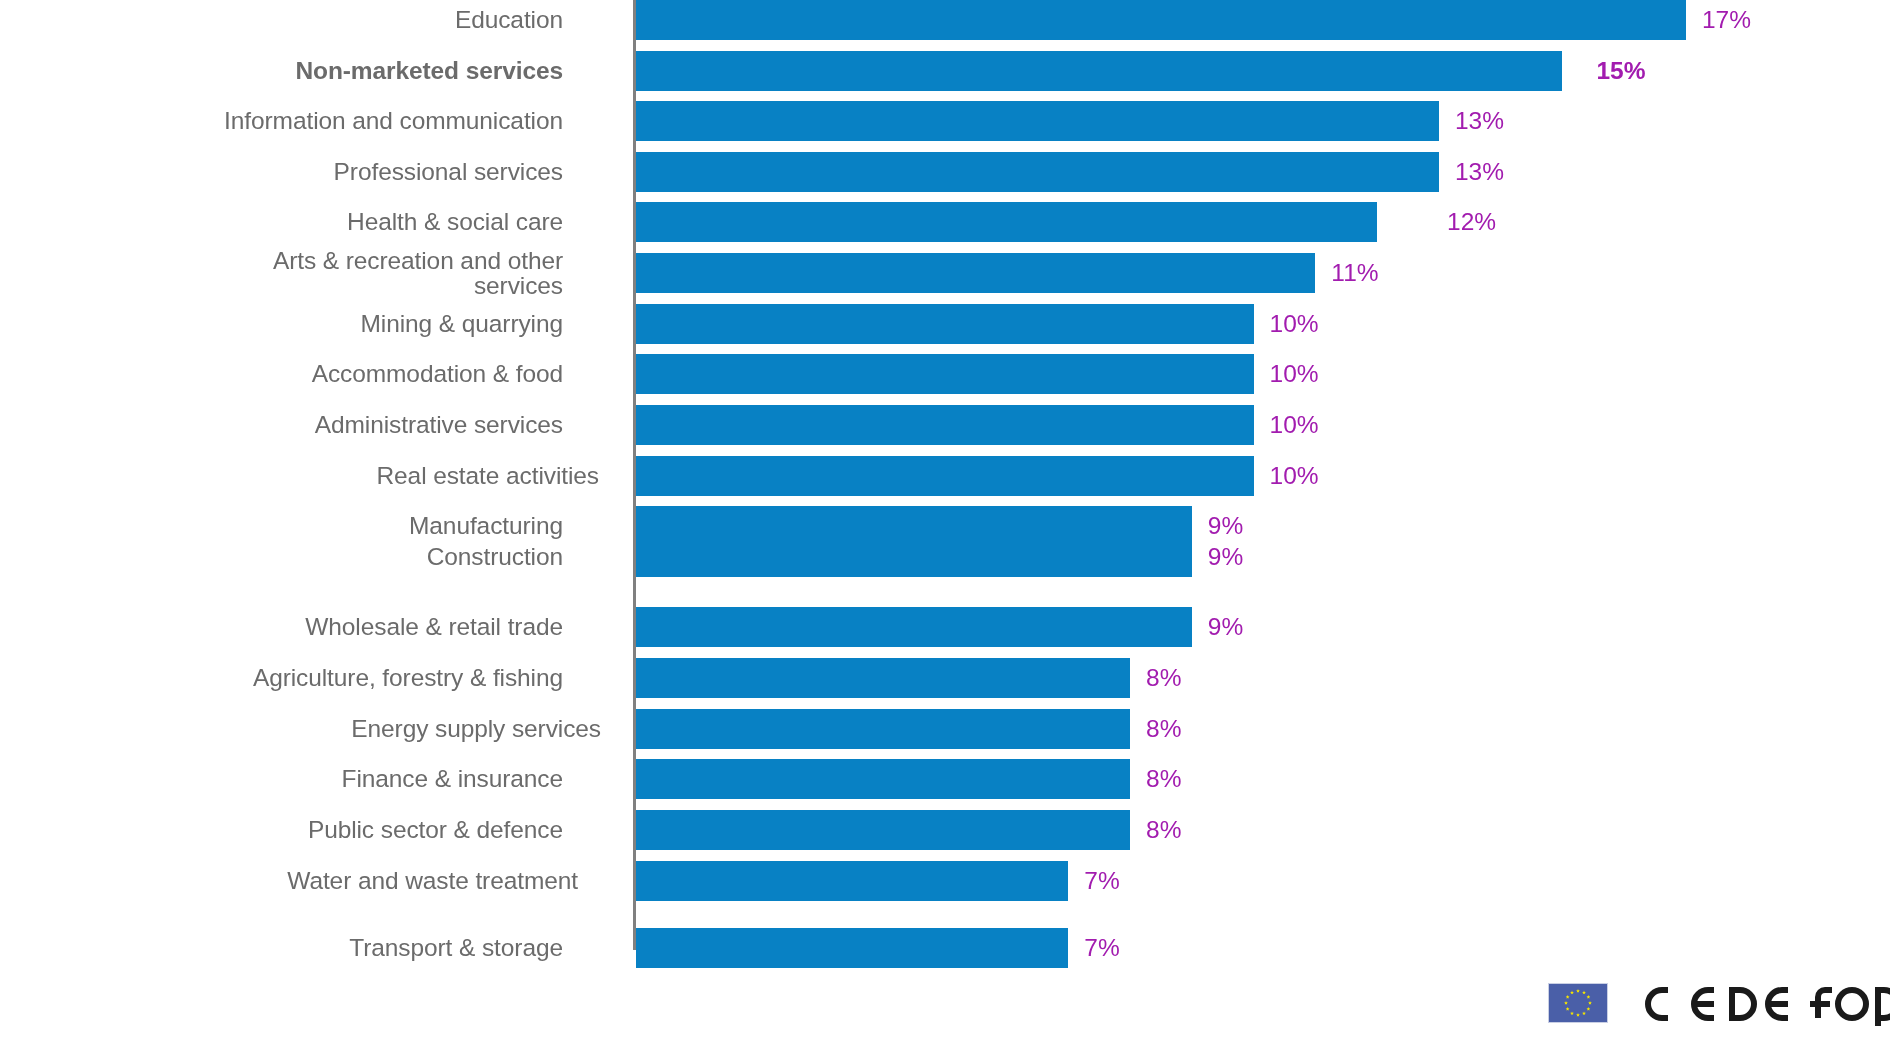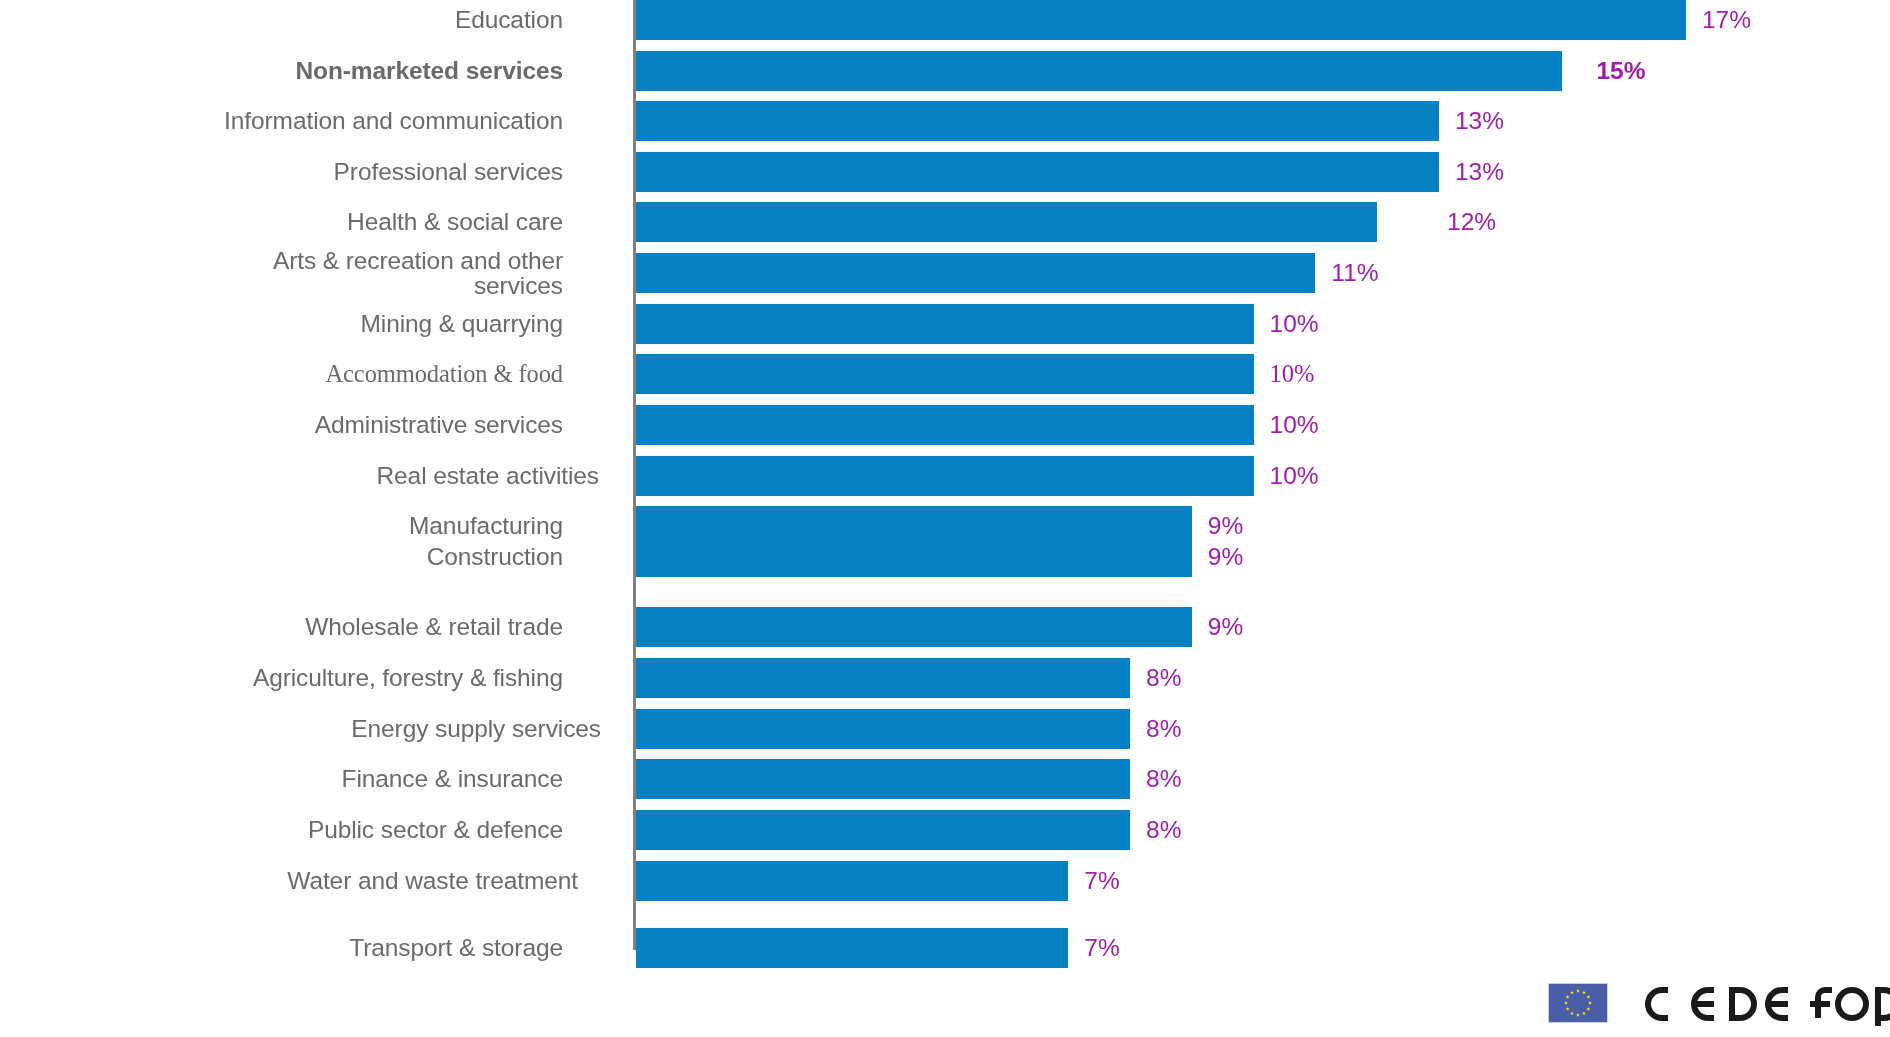--- a/index.html
+++ b/index.html
@@ -146,21 +146,21 @@
           <div class="row-label two-line">Arts &amp; recreation and other
 services</div>
           <div class="bar" style="width: 679.36px;"></div>
           <div class="bar-value" style="left: 1331.36px;">11%</div>
         </div>
         <div class="row" style="top: 303.72px;">
           <div class="row-label one-line">Mining &amp; quarrying</div>
           <div class="bar" style="width: 617.6px;"></div>
           <div class="bar-value" style="left: 1269.6px;">10%</div>
         </div>
-        <div class="row" style="top: 354.34px; font-family: Liberation Serif, serif;">
+        <div class="row" style="top: 354.34px;">
           <div class="row-label one-line">Accommodation &amp; food</div>
           <div class="bar" style="width: 617.6px;"></div>
           <div class="bar-value" style="left: 1269.6px;">10%</div>
         </div>
         <div class="row" style="top: 404.96px;">
           <div class="row-label one-line">Administrative services</div>
           <div class="bar" style="width: 617.6px;"></div>
           <div class="bar-value" style="left: 1269.6px;">10%</div>
         </div>
         <div class="row" style="top: 455.58px; padding-left: 36px;">

